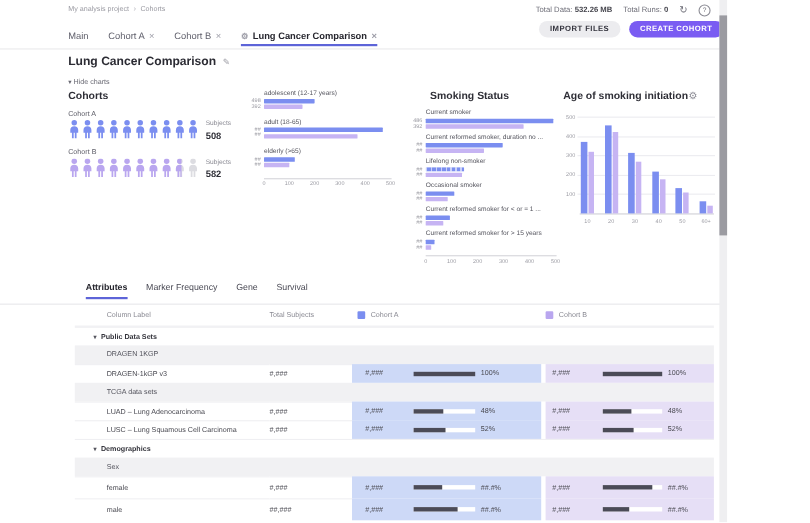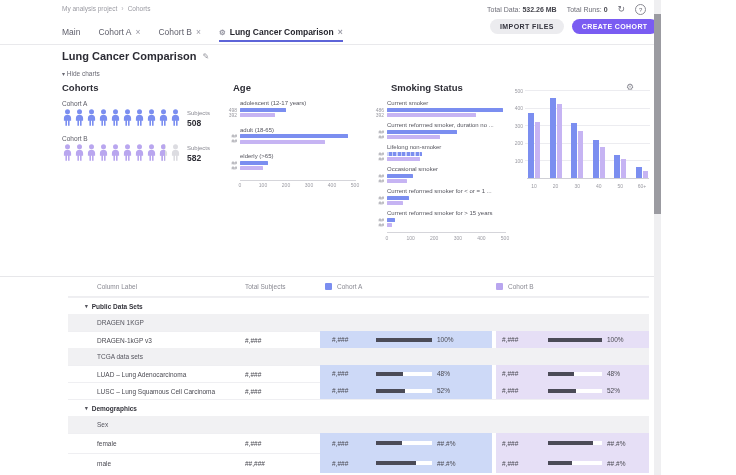--- a/index.html
+++ b/index.html
@@ -263,21 +263,20 @@
             <div class="subj">
               <div class="sl">Subjects</div>
               <div class="sv">582</div>
             </div>
           </div>
         </div>
       </div>
   </section>
 
   <section class="age-panel">
-    <h2 class="panel-h">Age</h2>
     <div id="ageChart">
         <div class="hgroup">
           <div class="hlabel">adolescent (12-17 years)</div>
           <div class="pair">
             <div class="hticks">
               <div>498</div>
               <div>392</div>
             </div>
             <div class="hbars">
               <div class="hbar" style="width: 46px; background: rgb(123, 142, 240);"></div>
@@ -408,20 +407,21 @@
           <span style="left: 23.6px;">100</span>
           <span style="left: 47.2px;">200</span>
           <span style="left: 70.8px;">300</span>
           <span style="left: 94.4px;">400</span>
           <span style="left: 118px;">500</span>
         </div>
       </div>
   </section>
 
   <section class="init-panel">
+    <h2 class="panel-h">Age of smoking initiation</h2>
     <div class="vwrap" id="initChart">
         <div class="vgrid" style="bottom: 30.6px;"></div>
         <div class="vyt" style="bottom: 28.1px;">100</div>
         <div class="vgrid" style="bottom: 48.2px;"></div>
         <div class="vyt" style="bottom: 45.7px;">200</div>
         <div class="vgrid" style="bottom: 65.8px;"></div>
         <div class="vyt" style="bottom: 63.3px;">300</div>
         <div class="vgrid" style="bottom: 83.4px;"></div>
         <div class="vyt" style="bottom: 80.9px;">400</div>
         <div class="vgrid" style="bottom: 101px;"></div>
@@ -456,20 +456,26 @@
           <div class="vxl">10</div>
           <div class="vxl">20</div>
           <div class="vxl">30</div>
           <div class="vxl">40</div>
           <div class="vxl">50</div>
           <div class="vxl">60+</div>
         </div>
       </div>
   </section>
 
+  <nav class="dtabs" id="dtabs">
+      <div class="dtab active">Attributes</div>
+      <div class="dtab">Marker Frequency</div>
+      <div class="dtab">Gene</div>
+      <div class="dtab">Survival</div>
+    </nav>
   <div class="divider2"></div>
 
   <div class="thead">
     <div class="h-label">Column Label</div>
     <div class="h-total">Total Subjects</div>
     <div class="h-a">
       <span class="lg-sq" id="lgA" style="background: rgb(123, 142, 240);"></span>
       <span>Cohort A</span>
     </div>
     <div class="h-gap"></div>

